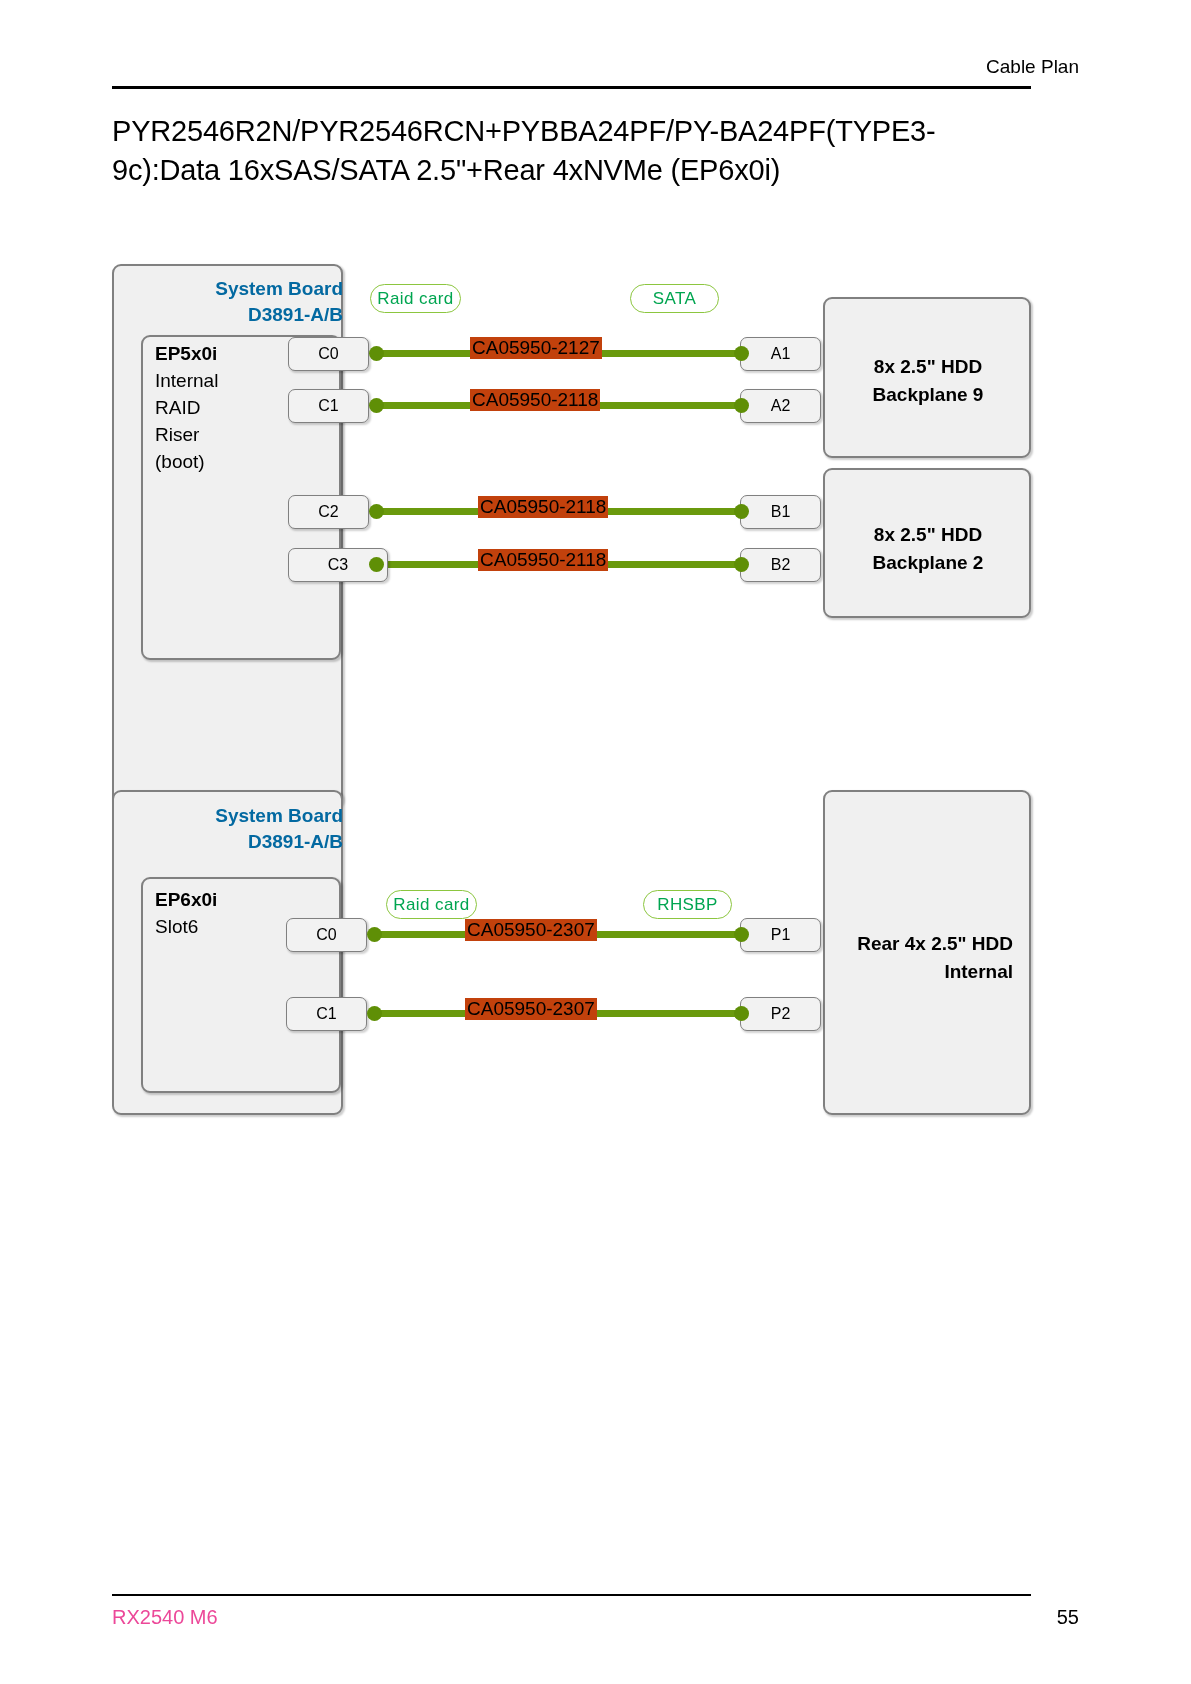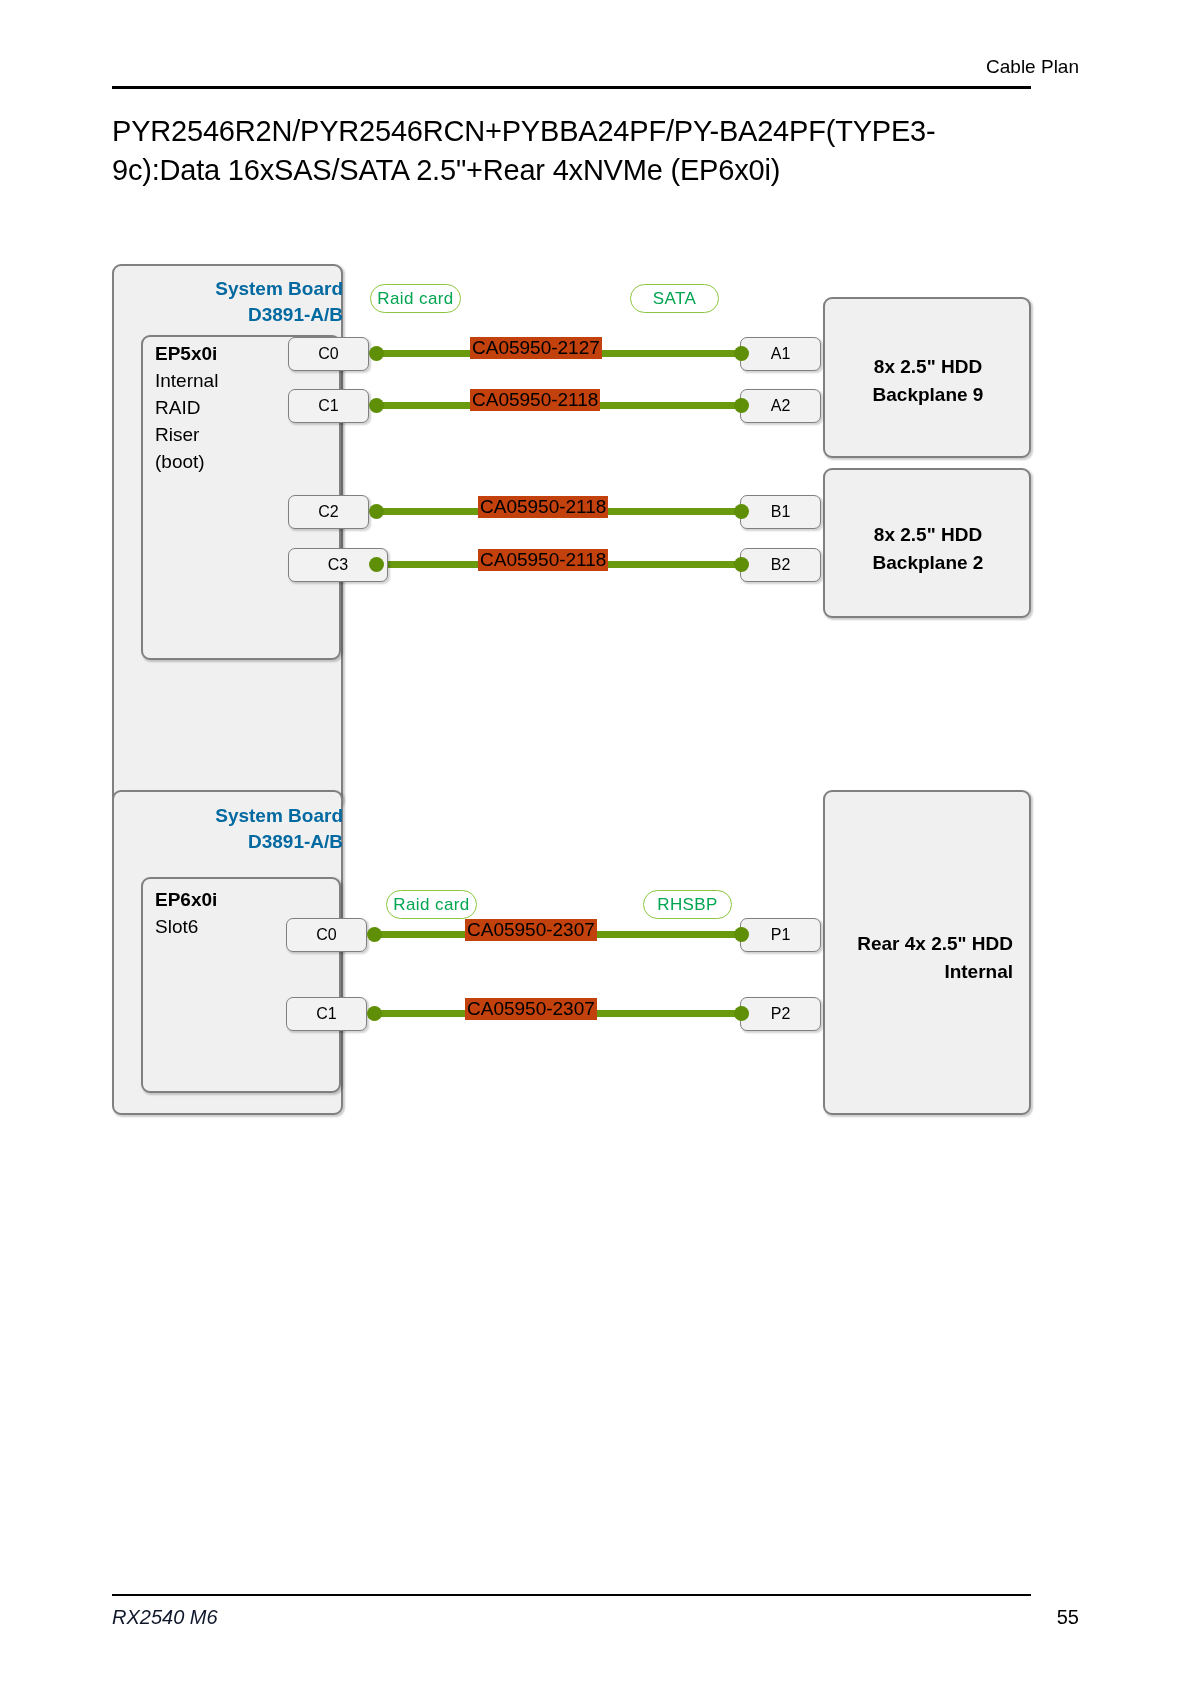--- a/index.html
+++ b/index.html
@@ -49,22 +49,21 @@
     top: 1594px;
     width: 919px;
     height: 2px;
     background: #000;
   }
   .footer-left {
     position: absolute;
     left: 112px;
     top: 1606px;
     font-size: 20px;
-    color: #0f172a;
-    font-style: italic;
+    color: #ec4899;
   }
   .footer-right {
     position: absolute;
     right: 112px;
     top: 1606px;
     font-size: 20px;
     color: #000;
     text-align: right;
   }
 

